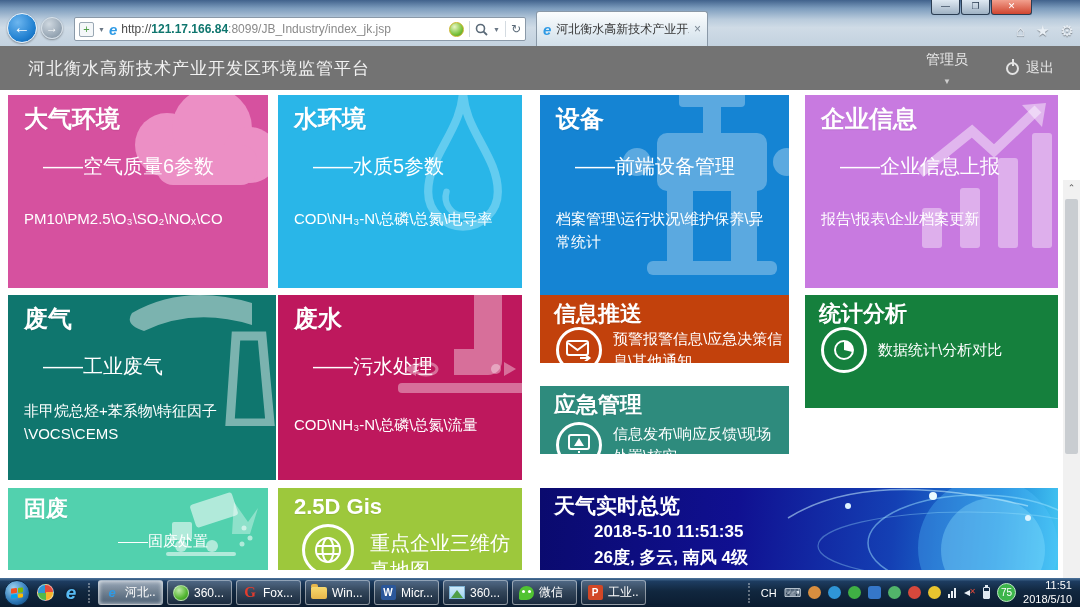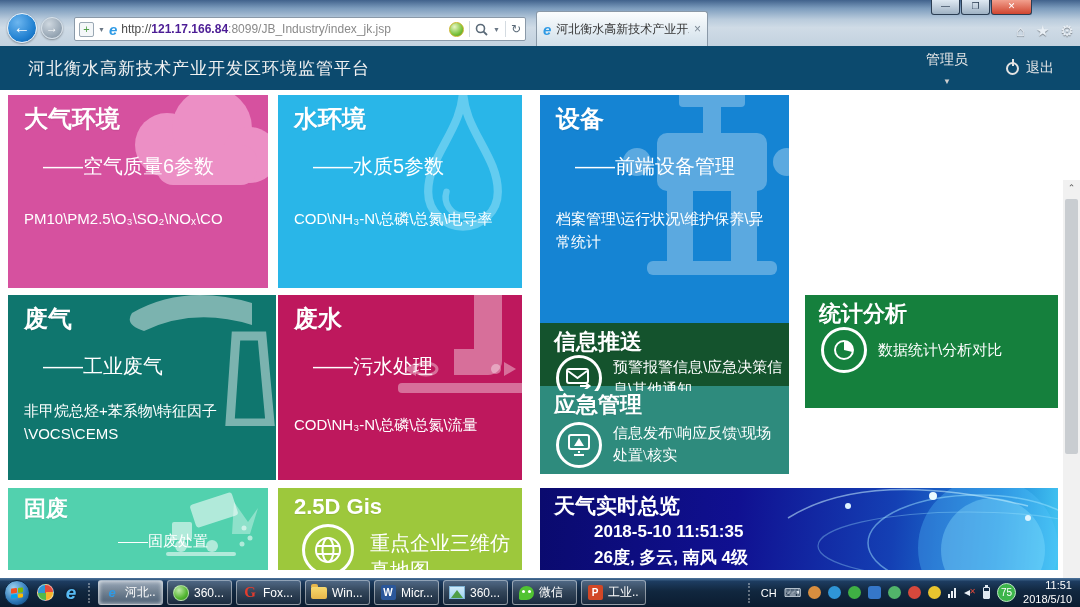--- a/index.html
+++ b/index.html
@@ -20,21 +20,21 @@
   .nav-back { left:7px; }
   .nav-fwd { left:41px; top:17px; width:22px; height:22px; line-height:20px; font-size:12px;
     background:radial-gradient(circle at 35% 30%,#cfd8e0,#98a7b5 65%,#7e8d9b); border-color:#d7e0e8; }
   .addr { position:absolute; left:74px; top:17px; width:452px; height:24px; background:#fff;
     border:1px solid #8a99a8; border-radius:2px; display:flex; align-items:center; padding:0 4px; gap:4px; }
   .compat { width:15px; height:15px; border:1px solid #9aa8b4; border-radius:2px; color:#4f9e46;
     font-size:11px; line-height:13px; text-align:center; background:#f4f7f9; }
   .caret { font-size:7px; color:#6b7886; }
   .ie-e { color:#2e9ae5; font-weight:bold; font-style:italic; font-size:15px; line-height:1; }
   .url { font-size:12px; color:#4a4a4a; white-space:nowrap; overflow:hidden; flex:1; }
-  .url b { color:#4c1d95; }
+  .url b { color:#0f766e; }
   .url .path { color:#8a8a8a; }
   .addr-right { display:flex; align-items:center; gap:5px; }
   .plug { width:15px; height:15px; border-radius:50%; background:radial-gradient(circle at 35% 30%,#e9f6c5,#7cc33c 60%,#3f8f1e); border:1px solid #c9b32a; }
   .divv { width:1px; height:16px; background:#d4dbe1; }
   .glyph { color:#5a6a78; font-size:12px; }
   .tab { position:absolute; left:536px; top:11px; width:172px; height:35px;
     background:linear-gradient(#fbfdfe,#dde8f0 70%,#d2dfe9); border:1px solid #8a99a8; border-bottom:none;
     border-radius:3px 3px 0 0; display:flex; align-items:center; padding:0 6px; gap:5px; }
   .tab-title { font-size:12px; color:#333; white-space:nowrap; overflow:hidden; flex:1; }
   .tab-x { color:#7c8894; font-size:12px; }
@@ -156,21 +156,21 @@
       <span class="glyph">★</span>
       <span class="glyph">⚙</span>
     </div>
     <div class="win-controls">
       <span class="win-btn">—</span>
       <span class="win-btn">❐</span>
       <span class="win-btn close">✕</span>
     </div>
   </div>
 
-  <div class="app-header" style="background: #0c4a6e;">
+  <div class="app-header" style="background: #737373;">
     <span class="app-title">河北衡水高新技术产业开发区环境监管平台</span>
     <span class="hdr-right">
       <span class="user-menu">
         <span>管理员</span>
         <span class="caret">▼</span>
       </span>
       <span class="logout">
         <span class="power"></span>
         <span>退出</span>
       </span>
@@ -214,20 +214,35 @@
           <rect x="40" y="44" width="110" height="58" rx="10"></rect>
           <rect x="50" y="102" width="26" height="70"></rect>
             <rect x="114" y="102" width="26" height="70"></rect>
           <rect x="30" y="172" width="130" height="14" rx="6"></rect>
           <circle cx="20" cy="73" r="14"></circle>
             <circle cx="170" cy="73" r="14"></circle>
         </g>
       </svg>
     </div>
 
+    <div class="tile" style="left: 805px; top: 5px; width: 253px; height: 193px; background: rgb(200, 122, 224);">
+      <div class="t-title">企业信息</div>
+      <div class="t-sub">——企业信息上报</div>
+      <div class="t-detail">报告\报表\企业档案更新</div>
+      <svg class="t-art" style="right:6px;top:8px" width="140" height="150" viewBox="0 0 140 150">
+        <g fill="rgba(255,255,255,0.40)">
+          <rect x="10" y="105" width="20" height="40" rx="3"></rect>
+            <rect x="48" y="85" width="20" height="60" rx="3"></rect>
+          <rect x="86" y="55" width="20" height="90" rx="3"></rect>
+            <rect x="120" y="30" width="20" height="115" rx="3"></rect>
+        </g>
+        <path d="M8 70 L60 28 L82 48 L126 6" fill="none" stroke="rgba(255,255,255,0.45)" stroke-width="10"></path>
+        <path d="M110 2 L134 0 L130 24 Z" fill="rgba(255,255,255,0.45)"></path>
+      </svg>
+    </div>
 
     <div class="tile" style="left: 8px; top: 205px; width: 268px; height: 185px; background: #0f766e;">
       <div class="t-title">废气</div>
       <div class="t-sub">——工业废气</div>
       <div class="t-detail" style="top:104px">非甲烷总烃+苯系物\特征因子\VOCS\CEMS</div>
       <svg class="t-art" style="right:-8px;top:-4px" width="160" height="135" viewBox="0 0 160 135">
         <path d="M8 22 Q60 -8 128 12 L128 34 Q70 16 20 40 Q0 34 8 22 Z" fill="rgba(255,255,255,0.45)"></path>
         <path d="M112 45 L138 45 L146 132 L106 132 Z" fill="none" stroke="rgba(255,255,255,0.45)" stroke-width="9"></path>
       </svg>
     </div>
@@ -241,35 +256,35 @@
           <path d="M86 0 h48 v74 a14 14 0 0 1 -14 14 h-34 v-26 h20 v-62 z"></path>
           <rect x="30" y="96" width="130" height="10" rx="4"></rect>
           <path d="M36 82 l12 -7 v14 z"></path>
             <ellipse cx="58" cy="82" rx="11" ry="6" fill="none" stroke="rgba(255,255,255,0.38)" stroke-width="3"></ellipse>
           <path d="M148 82 l-12 -7 v14 z"></path>
             <circle cx="128" cy="82" r="5"></circle>
         </g>
       </svg>
     </div>
 
-    <div class="tile tB" style="left: 540px; top: 205px; width: 249px; height: 68px; background: #14532d; margin-top: 28px;">
+    <div class="tile tB" style="left: 540px; top: 205px; width: 249px; height: 68px; background: #c2410c;">
       <div class="t-title">信息推送</div>
       <div class="tB-row" style="top:32px">
         <span class="circle-icon">
           <svg width="26" height="22" viewBox="0 0 26 22">
               <rect x="1" y="2" width="21" height="14" rx="2" fill="none" stroke="#fff" stroke-width="2"></rect>
               <path d="M2 4 l9.5 7 L21 4" fill="none" stroke="#fff" stroke-width="2"></path>
               <path d="M14 19 h9 m-4 -3.5 l4.5 3.5 l-4.5 3.5" fill="none" stroke="#fff" stroke-width="2"></path>
             </svg>
         </span>
         <span class="tB-detail">预警报警信息\应急决策信息\其他通知</span>
       </div>
     </div>
 
-    <div class="tile tB" style="left: 540px; top: 296px; width: 249px; height: 88px; background: rgb(46, 139, 125); font-family: Liberation Serif, serif;">
+    <div class="tile tB" style="left: 540px; top: 296px; width: 249px; height: 68px; background: rgb(46, 139, 125);">
       <div class="t-title">应急管理</div>
       <div class="tB-row" style="top:36px">
         <span class="circle-icon">
           <svg width="24" height="24" viewBox="0 0 24 24">
               <rect x="2" y="2" width="20" height="14" rx="2" fill="none" stroke="#fff" stroke-width="2"></rect>
               <path d="M12 5 l5 8 h-10 z" fill="#fff"></path>
               <line x1="12" y1="18" x2="12" y2="20" stroke="#fff" stroke-width="2"></line>
               <line x1="7" y1="22" x2="17" y2="22" stroke="#fff" stroke-width="2"></line>
             </svg>
         </span>

